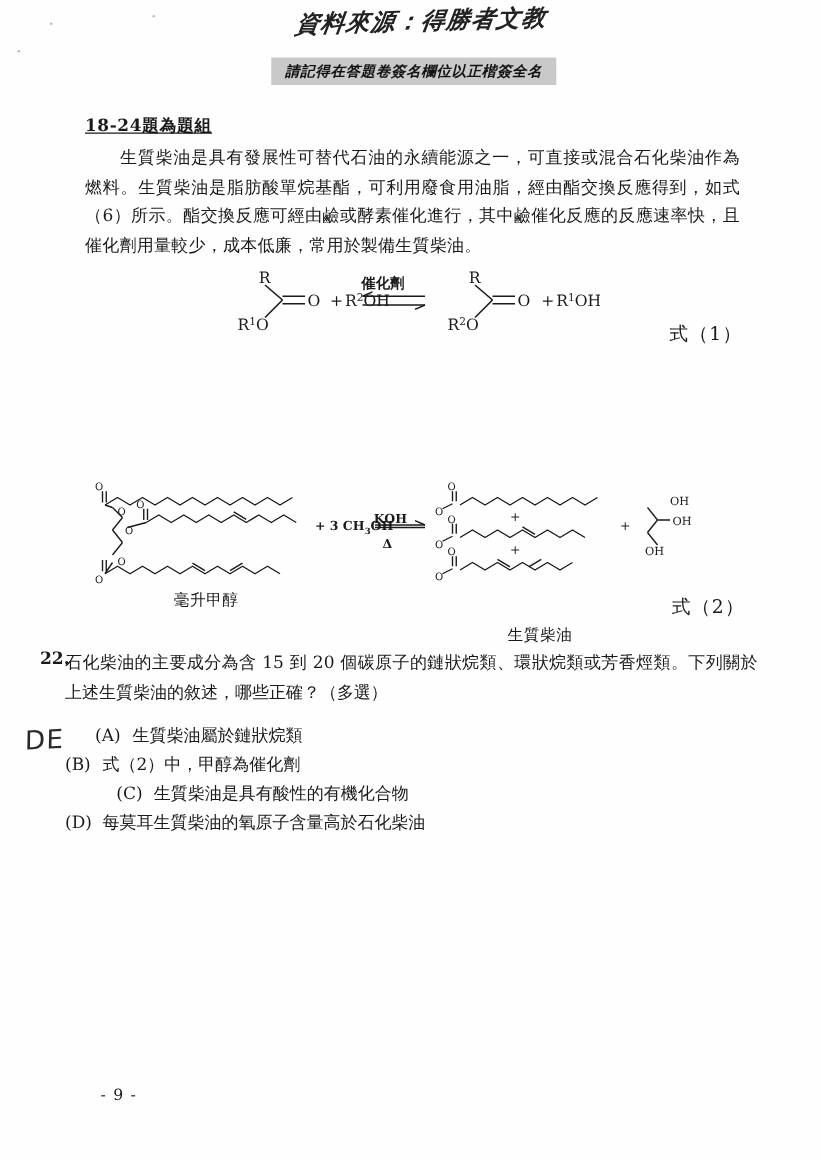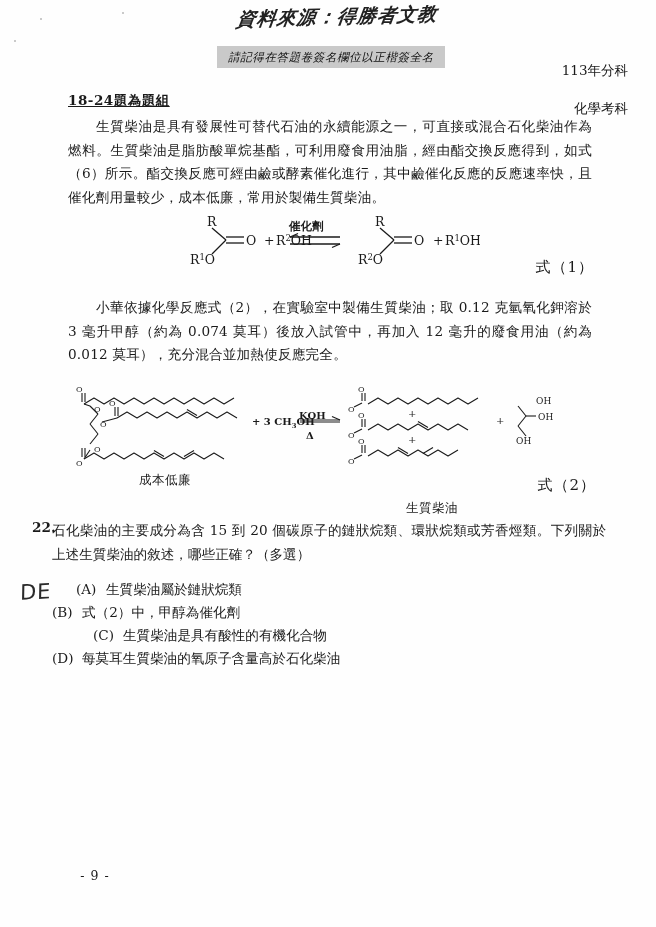--- a/index.html
+++ b/index.html
@@ -53,21 +53,21 @@
   }
   .hdr-banner {
     position: absolute;
     left: 217px;
     top: 46px;
     width: 228px;
     height: 22px;
     background: #c9c9c9;
     color: #111;
     font-size: 11.5px;
-    font-weight: normal;
+    font-weight: bold;
     font-style: italic;
     letter-spacing: 0.6px;
     display: flex;
     align-items: center;
     justify-content: center;
   }
 
   
   .group-heading {
     position: absolute;
@@ -194,24 +194,20 @@
 
   <div class="speck" style="left:40px;top:18px;width:2px;height:2px;"></div>
   <div class="speck" style="left:122px;top:12px;width:2px;height:2px;"></div>
   <div class="speck" style="left:14px;top:40px;width:2px;height:2px;"></div>
 
   <div class="handwritten-source">資料來源：得勝者文教</div>
 
 
   <div class="hdr-banner">請記得在答題卷簽名欄位以正楷簽全名</div>
 
-  <div class="hdr-right">
-    <span>113年分科</span><br>
-    <span>化學考科</span>
-  </div>
 
   <div class="group-heading">18-24題為題組</div>
 
   <div class="para para1">生質柴油是具有發展性可替代石油的永續能源之一，可直接或混合石化柴油作為燃料。生質柴油是脂肪酸單烷基酯，可利用廢食用油脂，經由酯交換反應得到，如式（6）所示。酯交換反應可經由鹼或酵素催化進行，其中鹼催化反應的反應速率快，且催化劑用量較少，成本低廉，常用於製備生質柴油。</div>
 
   <div class="catalyst-txt">催化劑</div>
   <div class="eq1-wrap">
     <svg width="290" height="66" viewBox="0 0 290 66">
       <g stroke="#1a1a1a" stroke-width="1.3" fill="none">
 
@@ -239,21 +235,20 @@
         <text x="185" y="12">R</text>
         <text x="168" y="50">R<tspan font-size="8.5" dy="-4">2</tspan><tspan dy="4">O</tspan></text>
         <text x="224" y="31">O</text>
         <text x="243" y="31">+</text>
         <text x="255" y="31">R<tspan font-size="8.5" dy="-4">1</tspan><tspan dy="4">OH</tspan></text>
       </g>
     </svg>
   </div>
   <div class="eq-label eq1-label">式（1）</div>
 
-  <div class="para para2">小華依據化學反應式（2），在實驗室中製備生質柴油；取 0.12 克氫氧化鉀溶於 3 毫升甲醇（約為 0.074 莫耳）後放入試管中，再加入 12 毫升的廢食用油（約為 0.012 莫耳），充分混合並加熱使反應完全。</div>
 
   <div style="position:absolute;left:68px;top:382px;">
     <svg width="520" height="92" viewBox="0 0 520 92">
       <g stroke="#1a1a1a" stroke-width="1.1" fill="none" stroke-linejoin="round">
 
         <line x1="22" y1="24" x2="30" y2="32"></line>
         <line x1="30" y1="32" x2="22" y2="42"></line>
         <line x1="22" y1="42" x2="30" y2="52"></line>
         <line x1="30" y1="52" x2="22" y2="62"></line>
 
@@ -326,21 +321,21 @@
         <text x="340" y="35">+</text>
         <text x="340" y="61">+</text>
         <text x="428" y="42">+</text>
       </g>
     </svg>
   </div>
   <div class="reagent-txt rg-meoh">+ 3 CH<span class="sub">3</span>OH</div>
   <div class="reagent-txt rg-koh">KOH</div>
   <div class="reagent-txt rg-delta">Δ</div>
 
-  <div class="struct-label lbl-oil">成本低廉</div>
+  <div class="struct-label lbl-oil">毫升甲醇</div>
   <div class="struct-label lbl-bio">生質柴油</div>
   <div class="eq-label eq2-label">式（2）</div>
 
   <div class="q-num">22.</div>
   <div class="q-stem">石化柴油的主要成分為含 15 到 20 個碳原子的鏈狀烷類、環狀烷類或芳香烴類。下列關於上述生質柴油的敘述，哪些正確？（多選）</div>
 
   <div class="hand-answer">DE</div>
 
   <div class="opt" style="top:578px;margin-left:24px;">
     <span class="opt-tag">(A)</span><span>生質柴油屬於鏈狀烷類</span>

